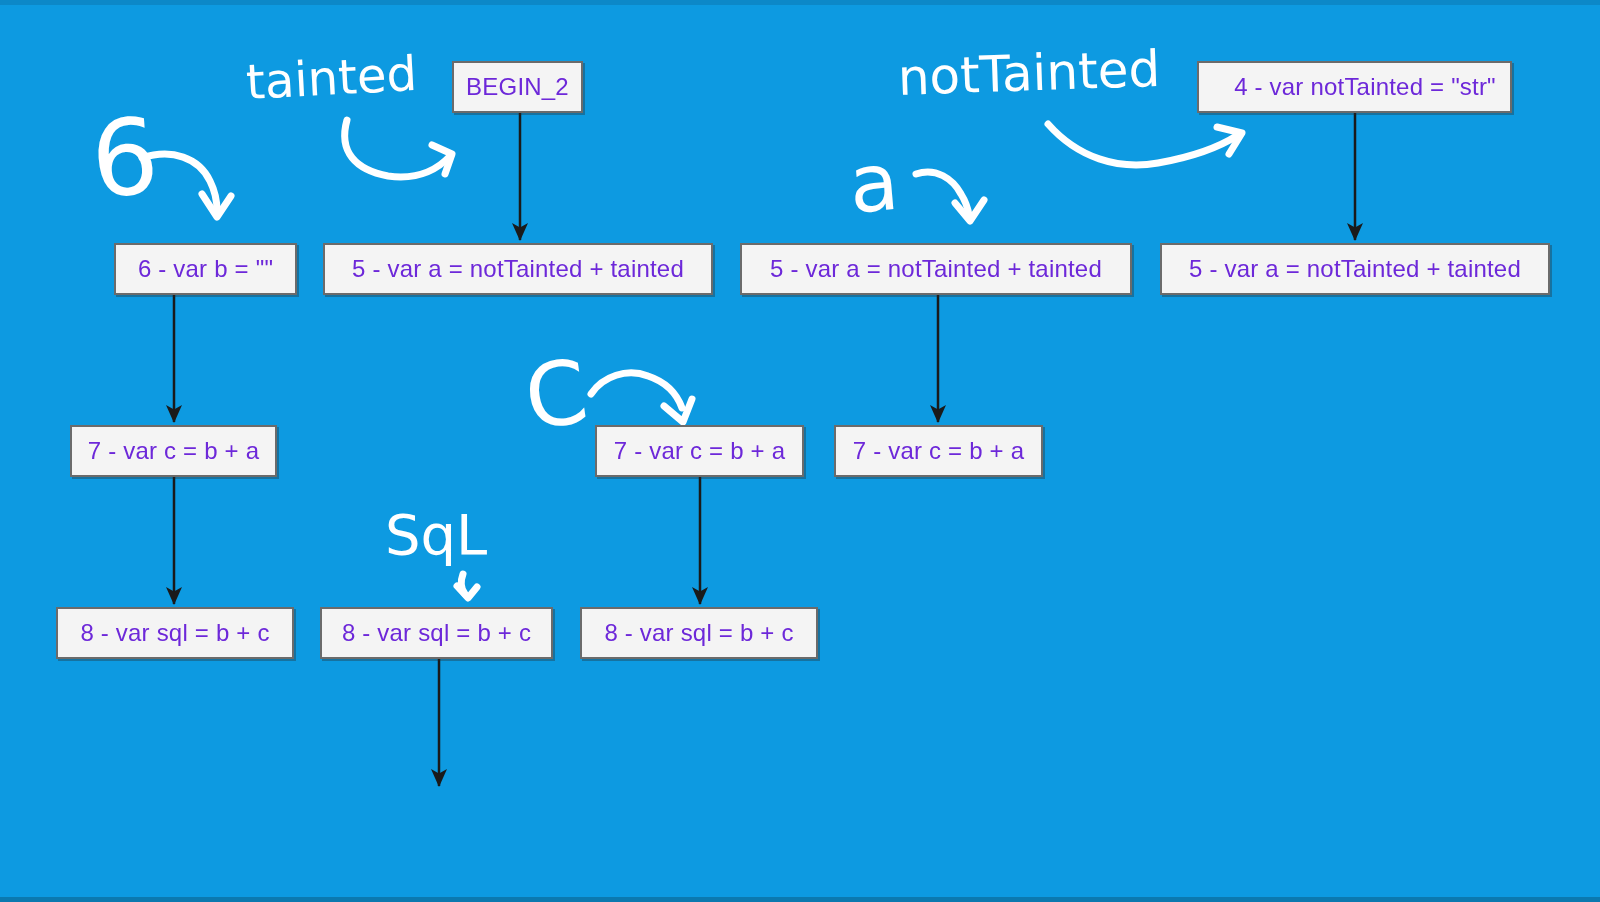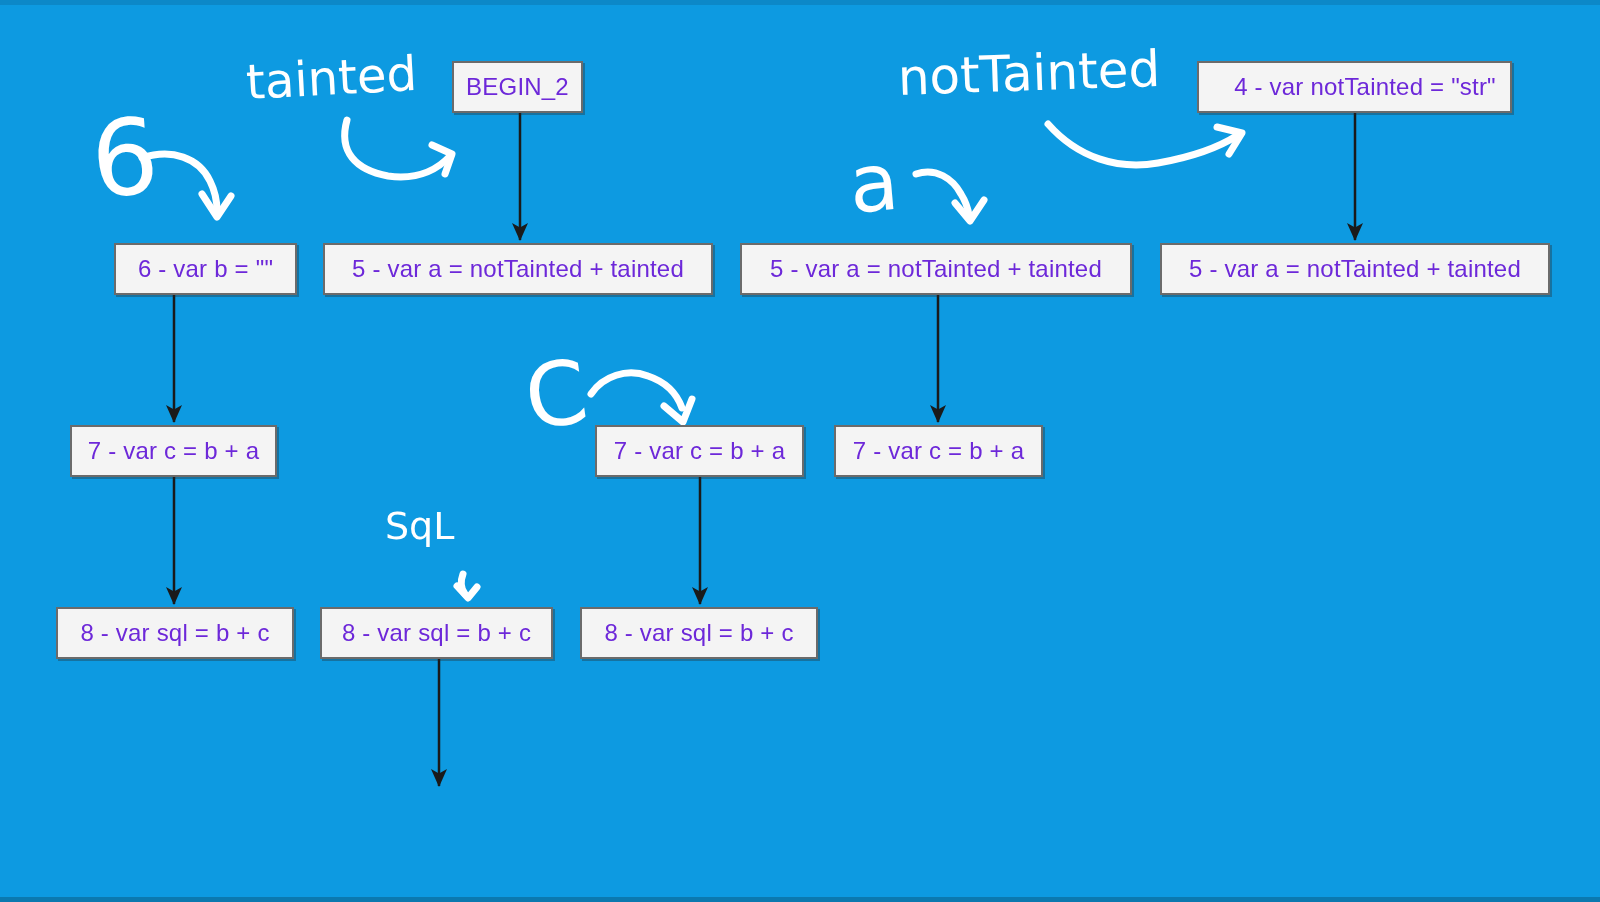--- a/index.html
+++ b/index.html
@@ -100,17 +100,17 @@
       <div class="node" style="left: 580px; top: 607px; width: 238px; height: 52px;">
         <span>8 - var sql = b + c</span>
       </div>
     </div>
   <div id="annotations-layer">
       <div class="annotation" style="left: 88px; top: 112px; font-size: 105px; transform: rotate(-4deg);">6</div>
       <div class="annotation" style="left: 245px; top: 60px; font-size: 48px; transform: rotate(-3deg);">tainted</div>
       <div class="annotation" style="left: 897px; top: 55px; font-size: 50px; transform: rotate(-2deg);">notTainted</div>
       <div class="annotation" style="left: 846px; top: 148px; font-size: 80px; transform: rotate(-5deg);">a</div>
       <div class="annotation" style="left: 520px; top: 358px; font-size: 88px; transform: rotate(-8deg);">C</div>
-      <div class="annotation" style="left: 385px; top: 508px; font-size: 38px; transform: rotate(0deg); text-align: right;">SqL</div>
+      <div class="annotation" style="left: 385px; top: 508px; font-size: 56px; transform: rotate(0deg); text-align: right;">SqL</div>
     </div>
 
   <div class="edge-strip-bottom" style="background: rgb(11, 121, 175);"></div>
 </div>
 
 </body></html>

